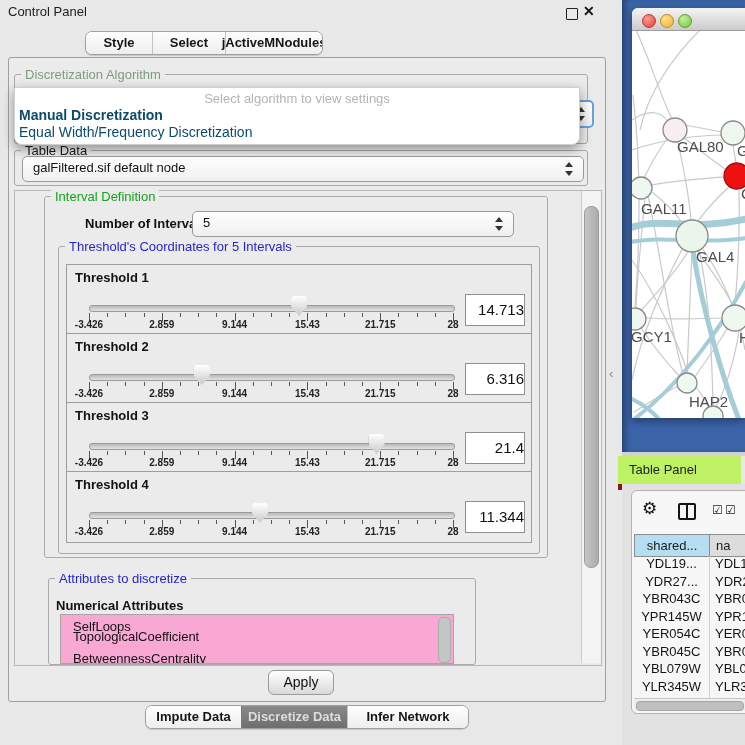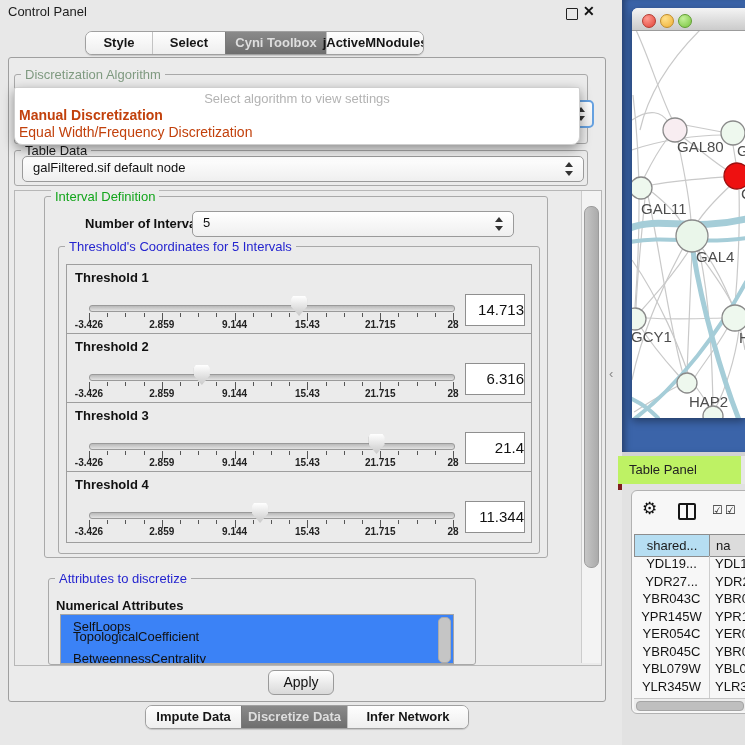--- a/index.html
+++ b/index.html
@@ -22,40 +22,40 @@
   .green{color:#12a51b}.blue{color:#2525cf}.dimgreen{color:#7f9a80}.black{color:#1a1a1a}
   .combo{background:linear-gradient(#ffffff,#efefef);border:1px solid #9a9a9a;border-radius:5px;
          font-size:13px;color:#111}
   .combo .ctext{position:absolute;left:10px;top:3px}
   .spinner{position:absolute;right:9px;top:5px;width:9px;height:14px}
   .spinner .up{position:absolute;top:0;left:0;width:0;height:0;border-left:4.5px solid transparent;border-right:4.5px solid transparent;border-bottom:5px solid #333}
   .spinner .dn{position:absolute;bottom:0;left:0;width:0;height:0;border-left:4.5px solid transparent;border-right:4.5px solid transparent;border-top:5px solid #333}
   #popup{left:14px;top:87px;width:564px;height:56px;background:#fff;border:1px solid #cfcfcf;
          border-radius:2px 2px 8px 8px;box-shadow:0 4px 12px rgba(0,0,0,.40);z-index:30}
   #popup-prompt{position:absolute;left:0;top:3px;width:100%;text-align:center;color:#b3b3b3;font-size:13px}
-  .popup-item{position:absolute;left:4px;font-size:14px;color:#c2410c;white-space:nowrap}
+  .popup-item{position:absolute;left:4px;font-size:14px;color:#0c4a6e;white-space:nowrap}
   #combo-focus{left:552px;top:100px;width:38px;height:24px;border:2px solid #66a1e0;border-radius:5px;
                background:linear-gradient(#fff,#eee);z-index:10}
   #viewport{left:14px;top:190px;width:586px;height:474px;border:1px solid #b7b7b7;background:#ebebeb}
   #vscroll{left:581px;top:191px;width:19px;height:472px;background:#f3f3f3;border-left:1px solid #cccccc}
   #vthumb{left:584px;top:206px;width:13px;height:360px;background:linear-gradient(90deg,#c6c6c6,#ababab);
           border:1px solid #9b9b9b;border-radius:7px}
   .thbox{position:absolute;left:66px;width:464px;height:70px;border:1px solid #9e9e9e;background:#ebebeb}
   .th-label{position:absolute;left:8px;top:5px;font-size:13px;font-weight:700;color:#111}
   .th-track{position:absolute;left:22px;top:40px;width:364px;height:5px;border:1px solid #9a9a9a;border-radius:3px;
             background:linear-gradient(#b9b9b9,#e3e3e3)}
   .th-thumb{position:absolute;top:31px;width:16px;height:20px;background:linear-gradient(#ffffff,#c9c9c9);
             clip-path:polygon(12% 0,88% 0,100% 15%,100% 52%,50% 100%,0 52%,0 15%);
             filter:drop-shadow(0 0 1px #777)}
   .tick{position:absolute;width:1px;background:#555}
   .ticklab{position:absolute;top:54px;width:44px;text-align:center;font-size:10px;font-weight:700;color:#222}
   .th-value{position:absolute;left:398px;top:29px;width:58px;height:30px;background:#fff;border:1px solid #8f8f8f;
             font-size:15px;color:#111;text-align:right;line-height:30px}
   #attr-sub{left:56px;top:598px;font-size:13px;font-weight:700;color:#111}
-  #attr-list{left:60px;top:614px;width:392px;height:48px;background:#3b82f6;border:1px solid #a5a5a5;overflow:hidden}
+  #attr-list{left:60px;top:614px;width:392px;height:48px;background:#f9a8d4;border:1px solid #a5a5a5;overflow:hidden}
   .attr-item{position:absolute;left:12px;height:16px;font-size:13px;color:#111;white-space:nowrap}
   #attr-scroll{position:absolute;right:2px;top:2px;width:11px;height:44px;border-radius:5px;background:#c5c5c5;border:1px solid #ababab}
   #apply{left:268px;top:670px;width:64px;height:23px;border:1px solid #9a9a9a;border-radius:6px;
          background:linear-gradient(#ffffff,#d9d9d9);font-size:14px;color:#111;text-align:center;line-height:23px}
   #split-handle{left:609px;top:366px;color:#8a8a8a;font-size:13px}
   
   #net-frame{left:622px;top:0;width:123px;height:452px;background:#3b64a9;box-shadow:inset 6px 0 6px -3px #27416e}
   #mac-window{left:632px;top:8px;width:113px;height:410px;background:#fff;border-radius:6px 0 0 0;box-shadow:0 3px 8px rgba(0,0,0,.4)}
   #mac-titlebar{position:absolute;left:0;top:0;width:113px;height:22px;border-radius:6px 0 0 0;
                 background:linear-gradient(#f4f4f4,#cbcbcb);border-bottom:1px solid #9c9c9c}
@@ -87,23 +87,20 @@
 <div class="abs" id="cp-title">Control Panel</div>
 <div class="abs" id="cp-float"></div>
 <div class="abs" id="cp-close">✕</div>
 
 <div class="abs tabbar" style="left:85px;top:31px" id="top-tabs">
     <div class="tab" style="width: 66px;">
       <span>Style</span>
     </div>
     <div class="tab" style="width: 72px;">
       <span>Select</span>
-    </div>
-    <div class="tab sel" style="width: 100px;">
-      <span>Cyni Toolbox</span>
     </div>
     <div class="tab" style="width: 96px;">
       <span>jActiveMNodules</span>
     </div>
   </div>
 
 <div class="abs" id="panelA"></div>
 
 <div class="abs group" style="left:14px;top:74px;width:572px;height:68px">
   <span class="gtitle dimgreen">Discretization Algorithm</span>

